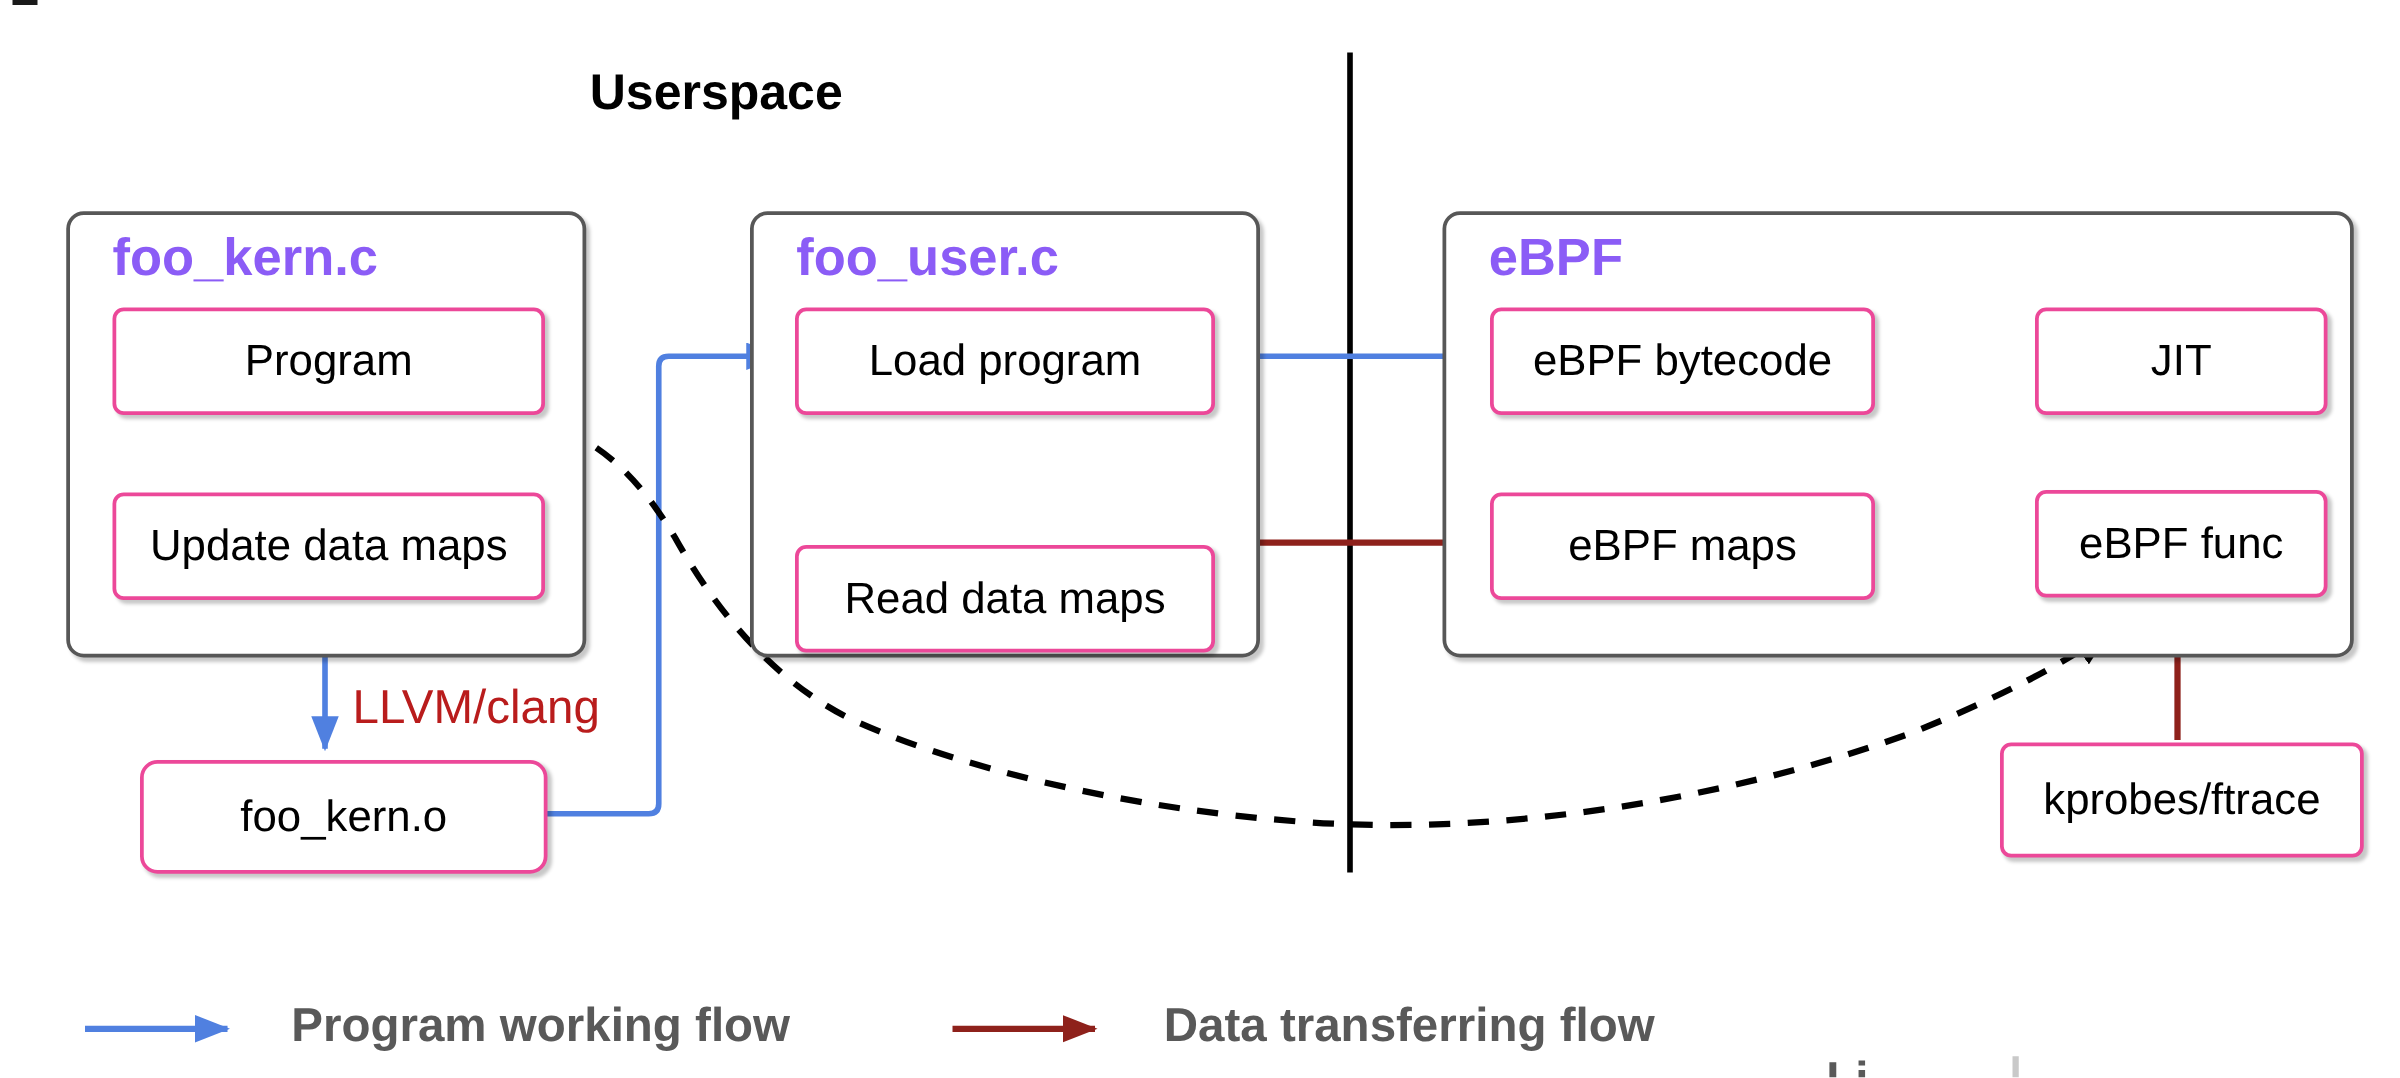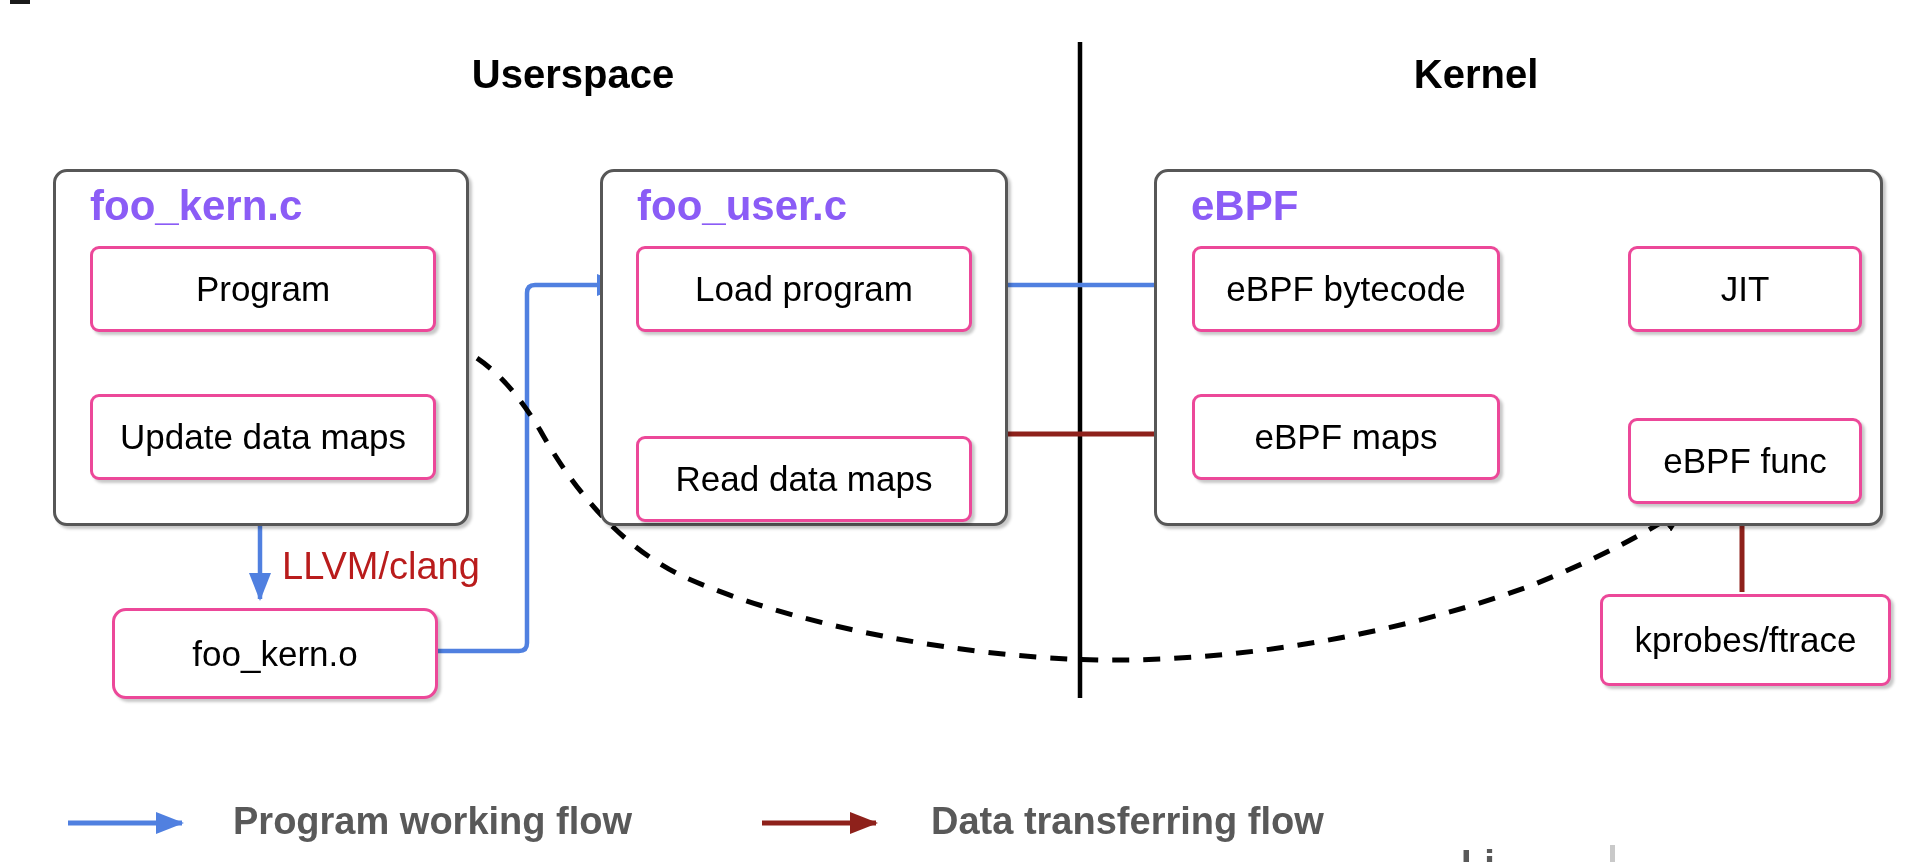--- a/index.html
+++ b/index.html
@@ -67,40 +67,39 @@
              C 565 475, 610 540, 680 575
              C 760 612, 900 648, 1050 658
              C 1200 668, 1380 641, 1530 586
              C 1595 560, 1650 532, 1686 506" stroke="#000000" stroke-width="5" fill="none" stroke-dasharray="17 14" marker-end="url(#head-black)"></path>
 
     <path d="M 68 823 L 182 823" stroke="#5080e0" stroke-width="5" fill="none" marker-end="url(#head-blue)"></path>
     <path d="M 762 823 L 876 823" stroke="#8e211b" stroke-width="5" fill="none" marker-end="url(#head-red)"></path>
   </svg>
 
   <div class="sect-title" style="left:373px;top:52px;">Userspace</div>
-  <div class="sect-title" style="left:1276px;top:52px;">Kernel</div>
 
   <div class="outer-box" style="left:53px;top:169px;width:410px;height:351px;">
     <div class="outer-label">foo_kern.c</div>
   </div>
   <div class="outer-box" style="left:600px;top:169px;width:402px;height:351px;">
     <div class="outer-label">foo_user.c</div>
   </div>
   <div class="outer-box" style="left:1154px;top:169px;width:723px;height:351px;">
     <div class="outer-label">eBPF</div>
   </div>
 
   <div class="node" style="left:90px;top:246px;width:340px;height:80px;">Program</div>
   <div class="node" style="left:90px;top:394px;width:340px;height:80px;">Update data maps</div>
   <div class="node" style="left:636px;top:246px;width:330px;height:80px;text-align:center;">Load program</div>
   <div class="node" style="left:636px;top:394px;width:330px;height:80px;margin-top:42px;">Read data maps</div>
   <div class="node" style="left:1192px;top:246px;width:302px;height:80px;">eBPF bytecode</div>
   <div class="node" style="left:1628px;top:246px;width:228px;height:80px;">JIT</div>
   <div class="node" style="left:1192px;top:394px;width:302px;height:80px;">eBPF maps</div>
-  <div class="node" style="left:1628px;top:418px;width:228px;height:80px;">eBPF func</div>
+  <div class="node" style="left:1628px;top:392px;width:228px;height:80px;">eBPF func</div>
   <div class="node" style="left:112px;top:608px;width:320px;height:85px;border-radius:14px;">foo_kern.o</div>
   <div class="node" style="left:1600px;top:594px;width:285px;height:86px;">kprobes/ftrace</div>
 
   <div class="free-label" style="left:282px;top:545px;">LLVM/clang</div>
 
   <div class="legend-label" style="left:233px;top:800px;">Program working flow</div>
   <div class="legend-label" style="left:931px;top:800px;">Data transferring flow</div>
 
   <div class="watermark" style="left:1461px;top:843px;">Li</div>
   <div class="watermark-bar" style="left:1610px;top:845px;"></div>

